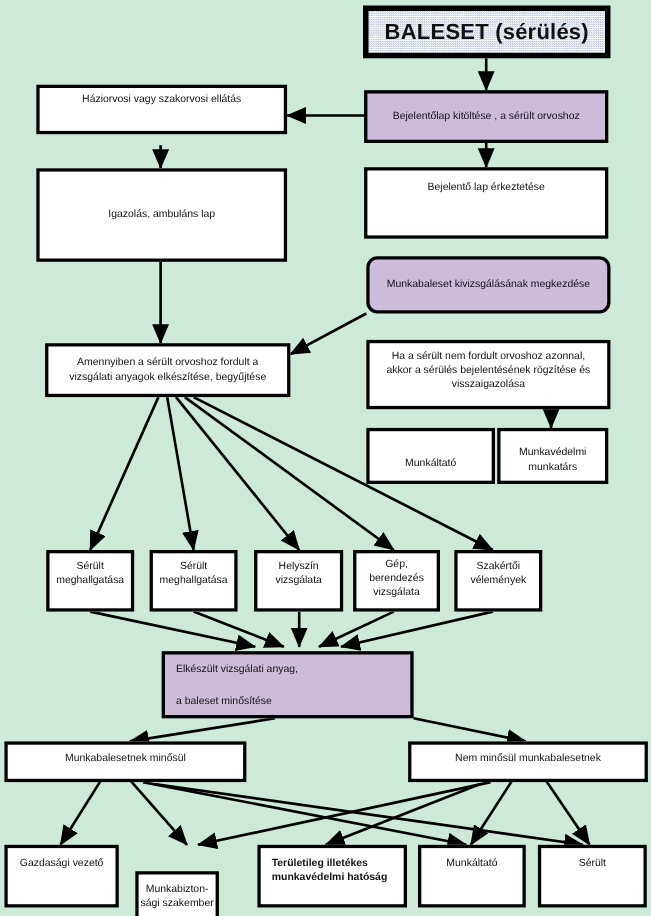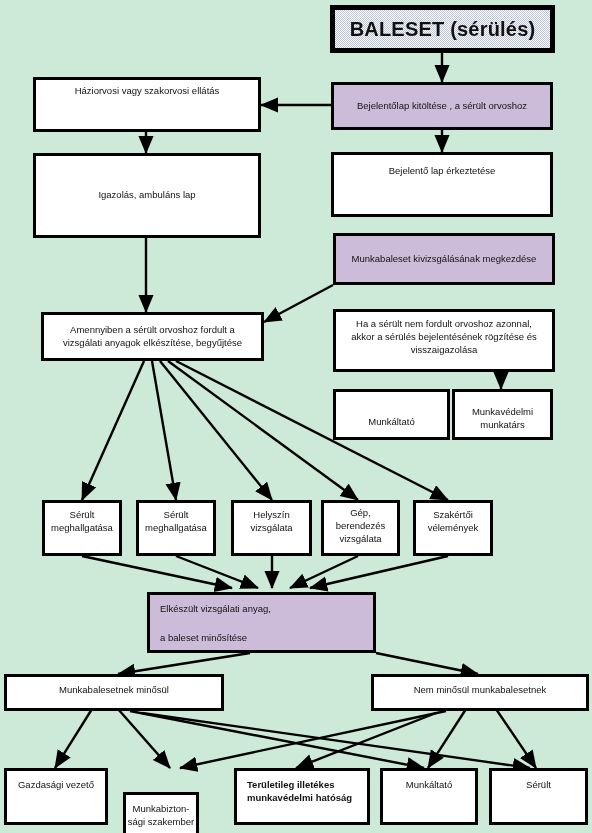--- a/index.html
+++ b/index.html
@@ -103,34 +103,34 @@
   </svg>
 
   <div class="node title" style="left:330px;top:5px;width:225px;height:48px;">
     <span class="ln">BALESET (sérülés)</span>
   </div>
 
   <div class="node purple" style="left:331px;top:82px;width:222px;height:48px;">
     <span class="ln">Bejelentőlap kitöltése , a sérült orvoshoz</span>
   </div>
 
-  <div class="node topline" style="left:33px;top:77px;width:228px;height:55px;">
+  <div class="node topline" style="left:33px;top:77px;width:228px;height:45px;">
     <span class="ln">Háziorvosi vagy szakorvosi ellátás</span>
   </div>
 
   <div class="node" style="left:33px;top:153px;width:228px;height:85px;">
     <span class="ln">Igazolás, ambuláns lap</span>
   </div>
 
   <div class="node spaced topline" style="left:331px;top:152px;width:222px;height:65px;padding-top:10px;gap:44px;">
     <span class="ln">Bejelentő lap érkeztetése</span>
     <span class="ln">(munkavédelmi szakember)</span>
   </div>
 
-  <div class="node purple" style="left:333px;top:233px;width:222px;height:52px;">
+  <div class="node purple" style="left:333px;top:233px;width:222px;height:52px;border-radius:10px;">
     <span class="ln">Munkabaleset kivizsgálásának megkezdése</span>
   </div>
 
   <div class="node" style="left:41px;top:312px;width:223px;height:49px;">
     <span class="ln">Amennyiben a sérült orvoshoz fordult a</span>
     <span class="ln">vizsgálati anyagok elkészítése, begyűjtése</span>
   </div>
 
   <div class="node topline" style="left:333px;top:309px;width:222px;height:63px;padding-top:6px;">
     <span class="ln">Ha a sérült nem fordult orvoshoz azonnal,</span>

